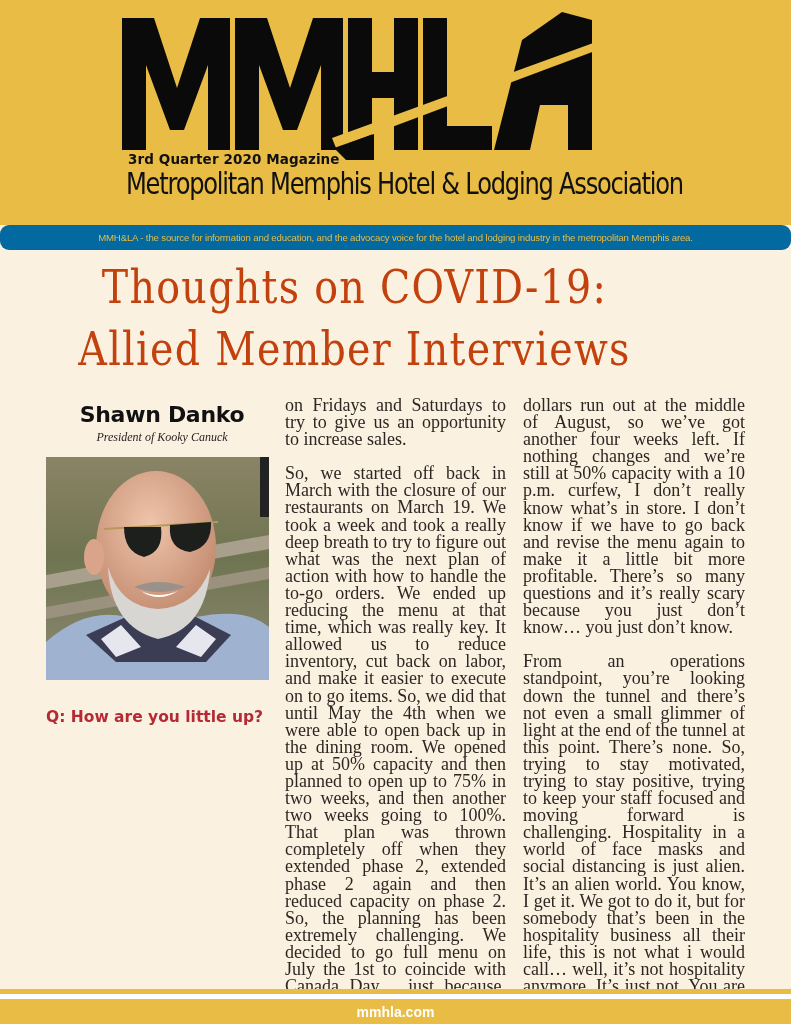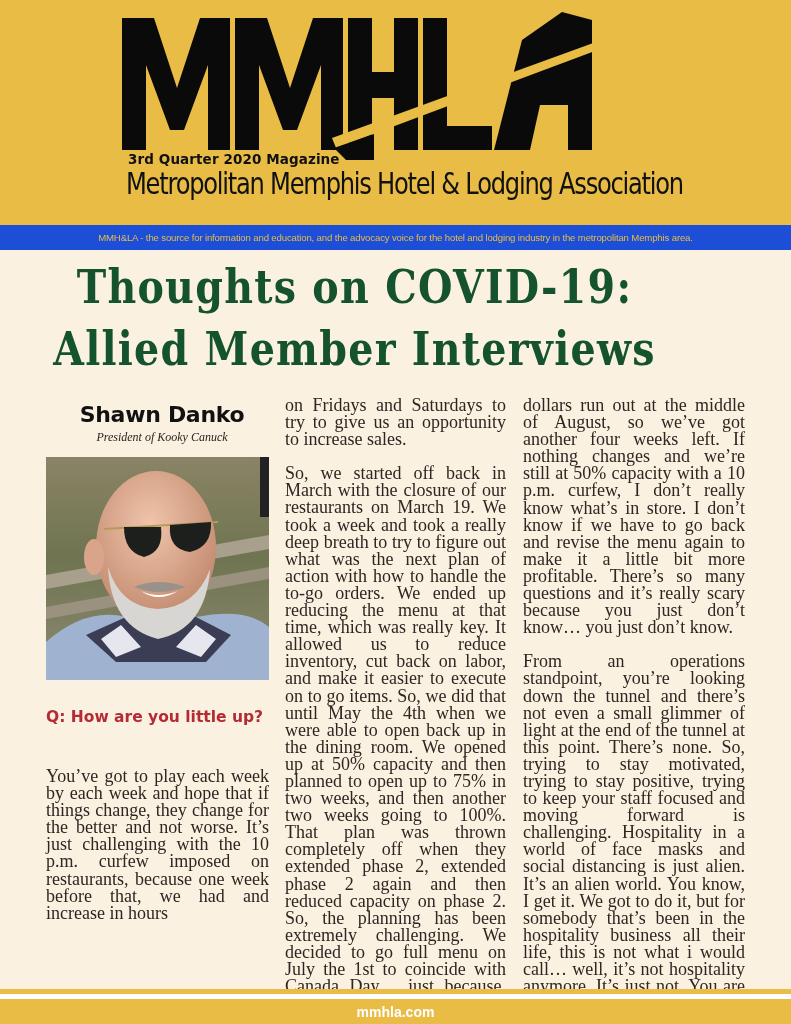--- a/index.html
+++ b/index.html
@@ -26,31 +26,31 @@
   }
   .assoc {
     position: absolute; left: 126px; top: 166px;
     font-family: "DejaVu Sans", sans-serif;
     font-size: 31px; color: #111; letter-spacing: -1.6px;
     transform: scaleX(0.78); transform-origin: left top;
     white-space: nowrap; line-height: 1.1;
   }
   .tagline-bar {
     position: absolute; left: 0; top: 225px; width: 791px; height: 25px;
-    background: #1d4ed8;
-    display: flex; align-items: center; justify-content: center;
+    background: #0369a1;
+    display: flex; align-items: center; justify-content: center; border-radius: 9px;
   }
   .tagline {
     font-family: "Liberation Sans", sans-serif; font-size: 9.6px;
     color: #E9BC45; letter-spacing: -0.15px; white-space: nowrap;
   }
   .title {
     position: absolute; left: 0; top: 256px; width: 709px;
-    text-align: center; color: #14532d;
-    font-family: "DejaVu Serif", serif; font-weight: bold;
+    text-align: center; color: #c2410c;
+    font-family: "DejaVu Serif", serif; font-weight: normal;
     font-size: 46px; line-height: 62px;
     letter-spacing: 1.5px;
   }
   .title div { transform: scaleX(0.86); transform-origin: center; white-space: nowrap; }
   .col {
     position: absolute; top: 0;
     font-size: 18px; line-height: 17.1px; text-align: justify;
     color: #2e2622;
   }
   .col p { margin-bottom: 17px; }
@@ -165,21 +165,20 @@
 
     <path d="M58,72 L172,65" stroke="#b79a5a" stroke-width="2"></path>
     <path d="M78,70 Q78,95 98,100 Q118,95 115,70 Z" fill="#1c1f1c"></path>
     <path d="M124,68 Q122,92 144,95 Q166,90 165,65 Z" fill="#1c1f1c"></path>
   </svg>
 </div>
 
 <div class="question">Q: How are you little up?</div>
 
 <div class="col answer">
-  <p>You’ve got to play each week by each week and hope that if things change, they change for the better and not worse. It’s just challenging with the 10 p.m. curfew imposed on restaurants, because one week before that, we had and increase in hours</p>
 </div>
 
 <div class="col col-mid">
   <p>on Fridays and Saturdays to try to give us an opportunity to increase sales.</p>
   <p>So, we started off back in March with the closure of our restaurants on March 19. We took a week and took a really deep breath to try to figure out what was the next plan of action with how to handle the to-go orders. We ended up reducing the menu at that time, which was really key. It allowed us to reduce inventory, cut back on labor, and make it easier to execute on to go items. So, we did that until May the 4th when we were able to open back up in the dining room. We opened up at 50% capacity and then planned to open up to 75% in two weeks, and then another two weeks going to 100%. That plan was thrown completely off when they extended phase 2, extended phase 2 again and then reduced capacity on phase 2. So, the planning has been extremely challenging. We decided to go full menu on July the 1st to coincide with Canada Day… just because. You know, being back to full menu I thought really gave us an opportunity to increase revenue. And then increasing the hours of operation was the next opportunity to increase revenue. Now with the 10pm curfew, that’s completely out the window. So now we’re in this massive holding pattern and there’s no way to plan. PPP</p>
 </div>
 
 <div class="col col-right">
   <p>dollars run out at the middle of August, so we’ve got another four weeks left. If nothing changes and we’re still at 50% capacity with a 10 p.m. curfew, I don’t really know what’s in store. I don’t know if we have to go back and revise the menu again to make it a little bit more profitable. There’s so many questions and it’s really scary because you just don’t know… you just don’t know.</p>
   <p>From an operations standpoint, you’re looking down the tunnel and there’s not even a small glimmer of light at the end of the tunnel at this point. There’s none. So, trying to stay motivated, trying to stay positive, trying to keep your staff focused and moving forward is challenging. Hospitality in a world of face masks and social distancing is just alien. It’s an alien world. You know, I get it. We got to do it, but for somebody that’s been in the hospitality business all their life, this is not what i would call… well, it’s not hospitality anymore. It’s just not. You are servicing people with a bunch of rules and regulations and you try to be positive, but nobody can see you smile. This is the biggest thing. The biggest joy from owning your own place is putting smiles on people’s faces and not being able to see smiles is just horrible. It’s next to impossible to gauge</p>

